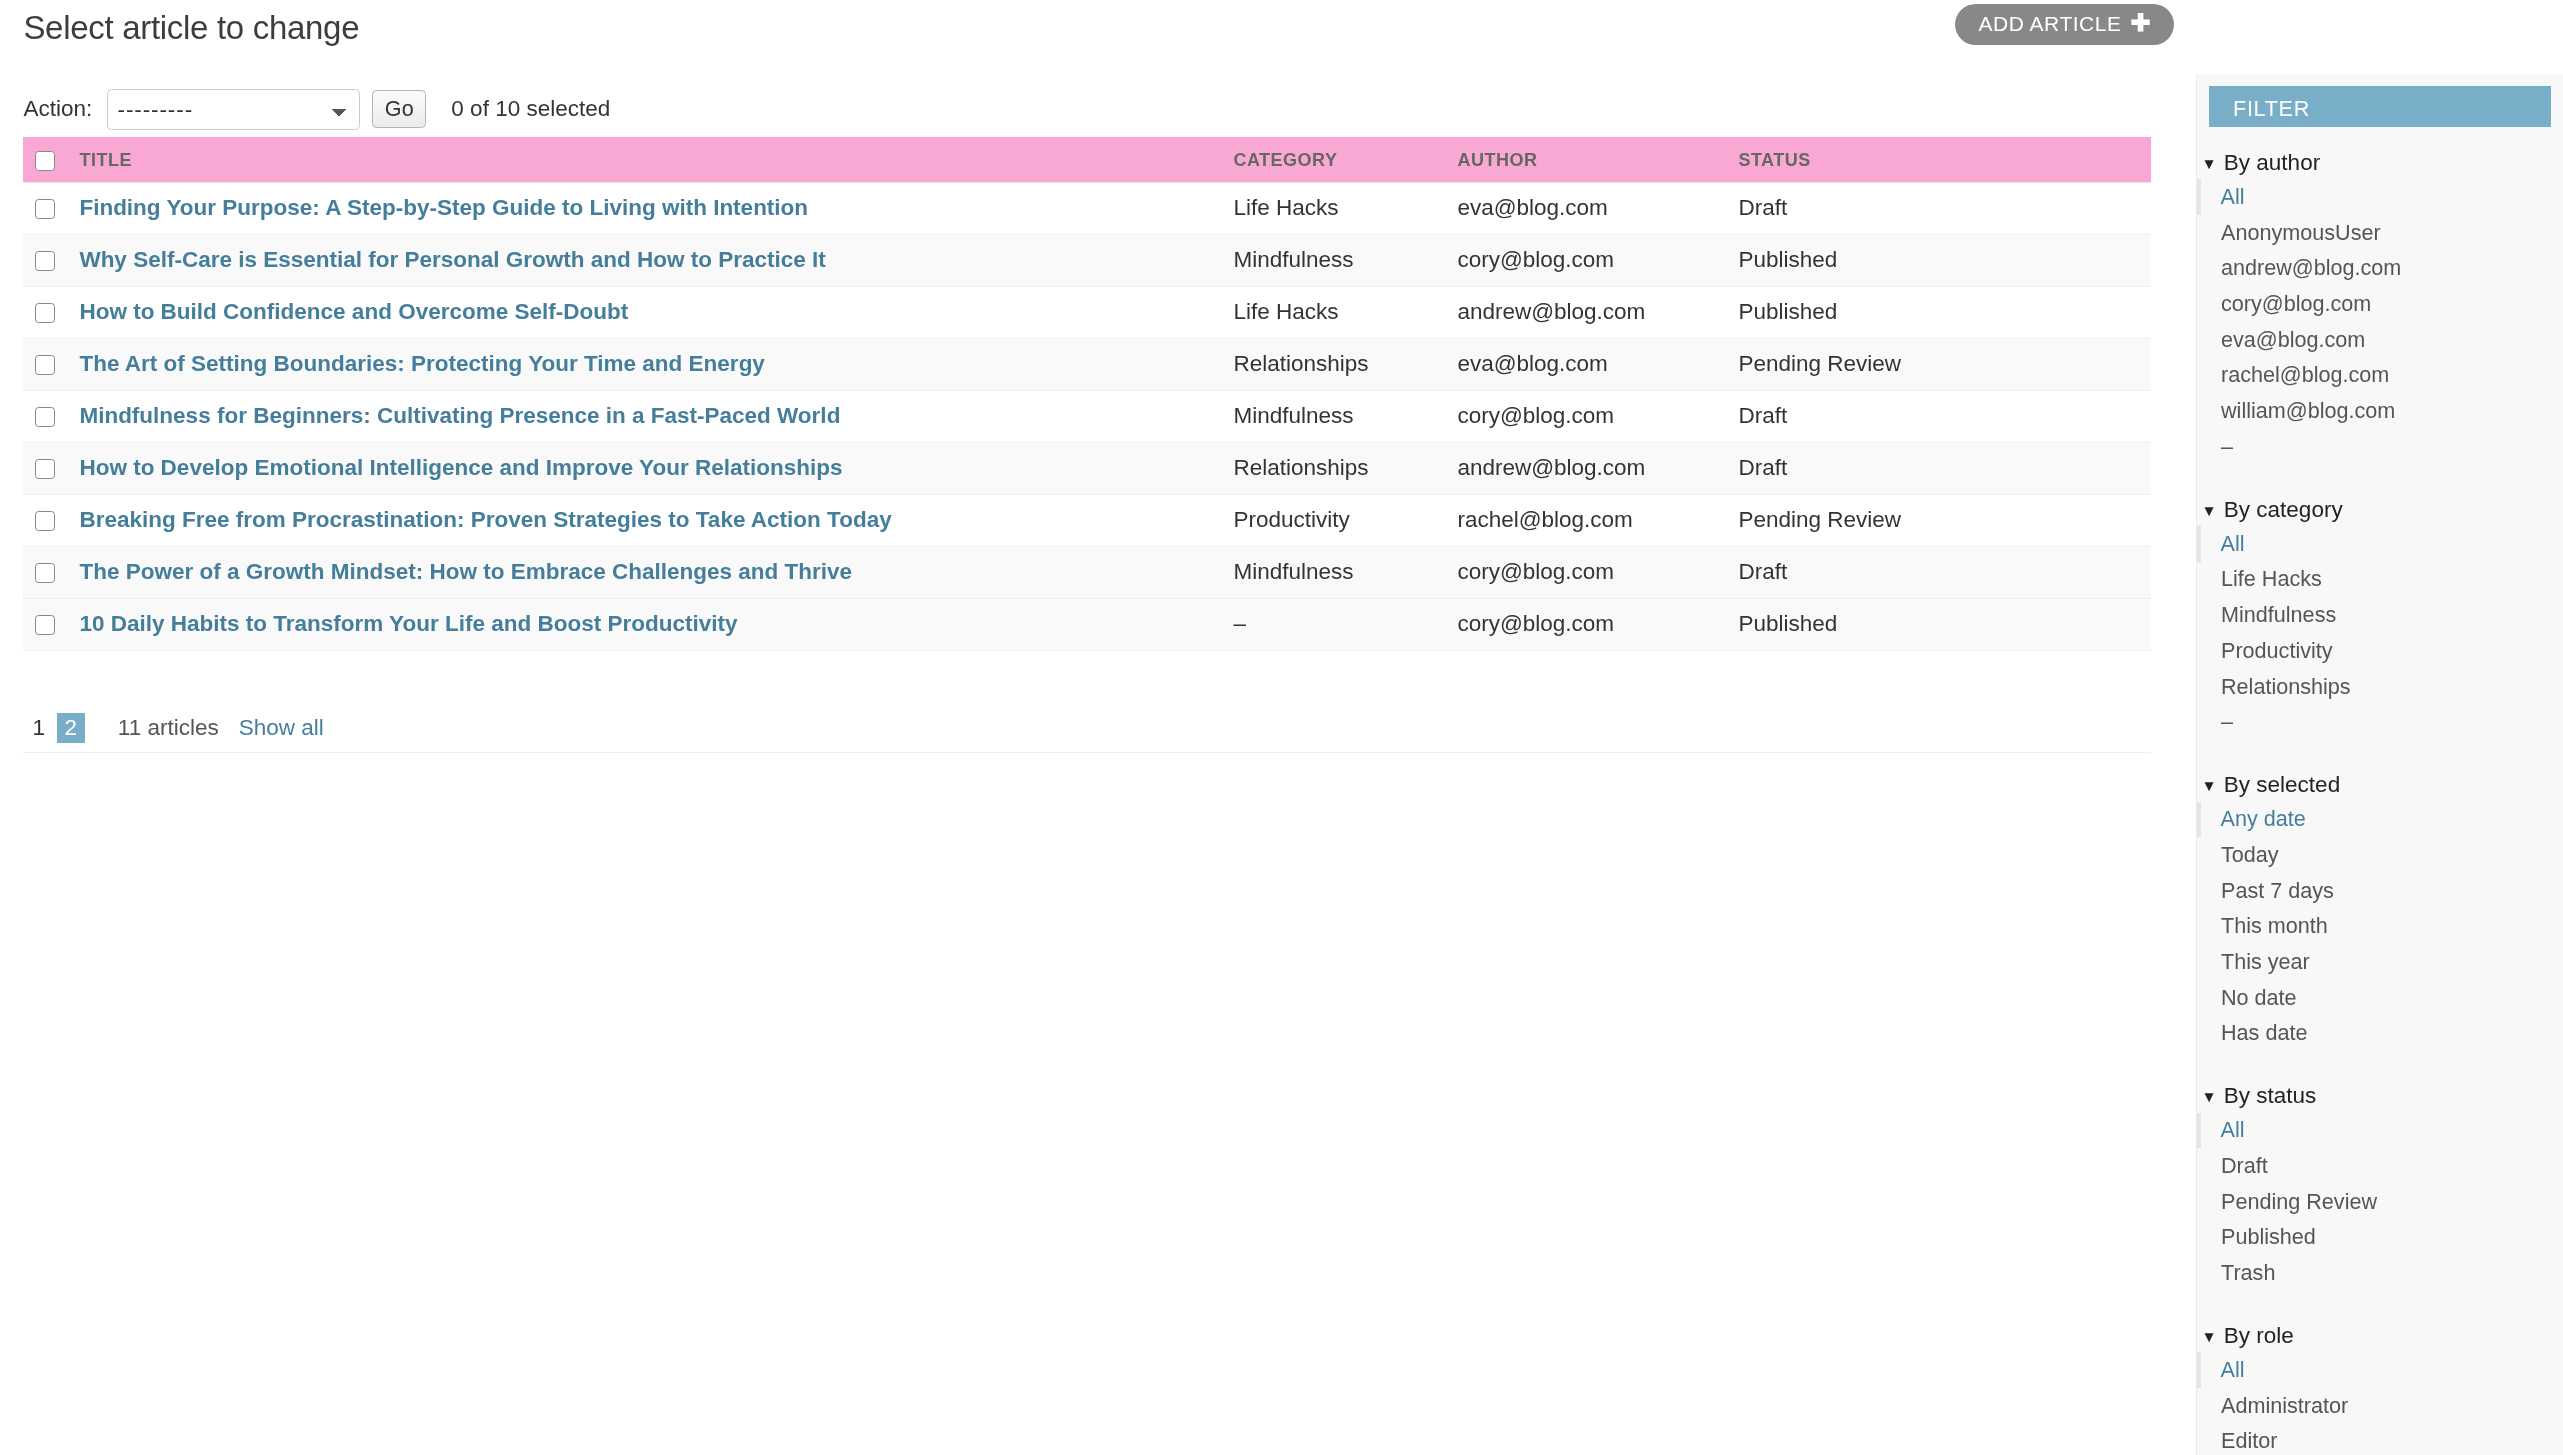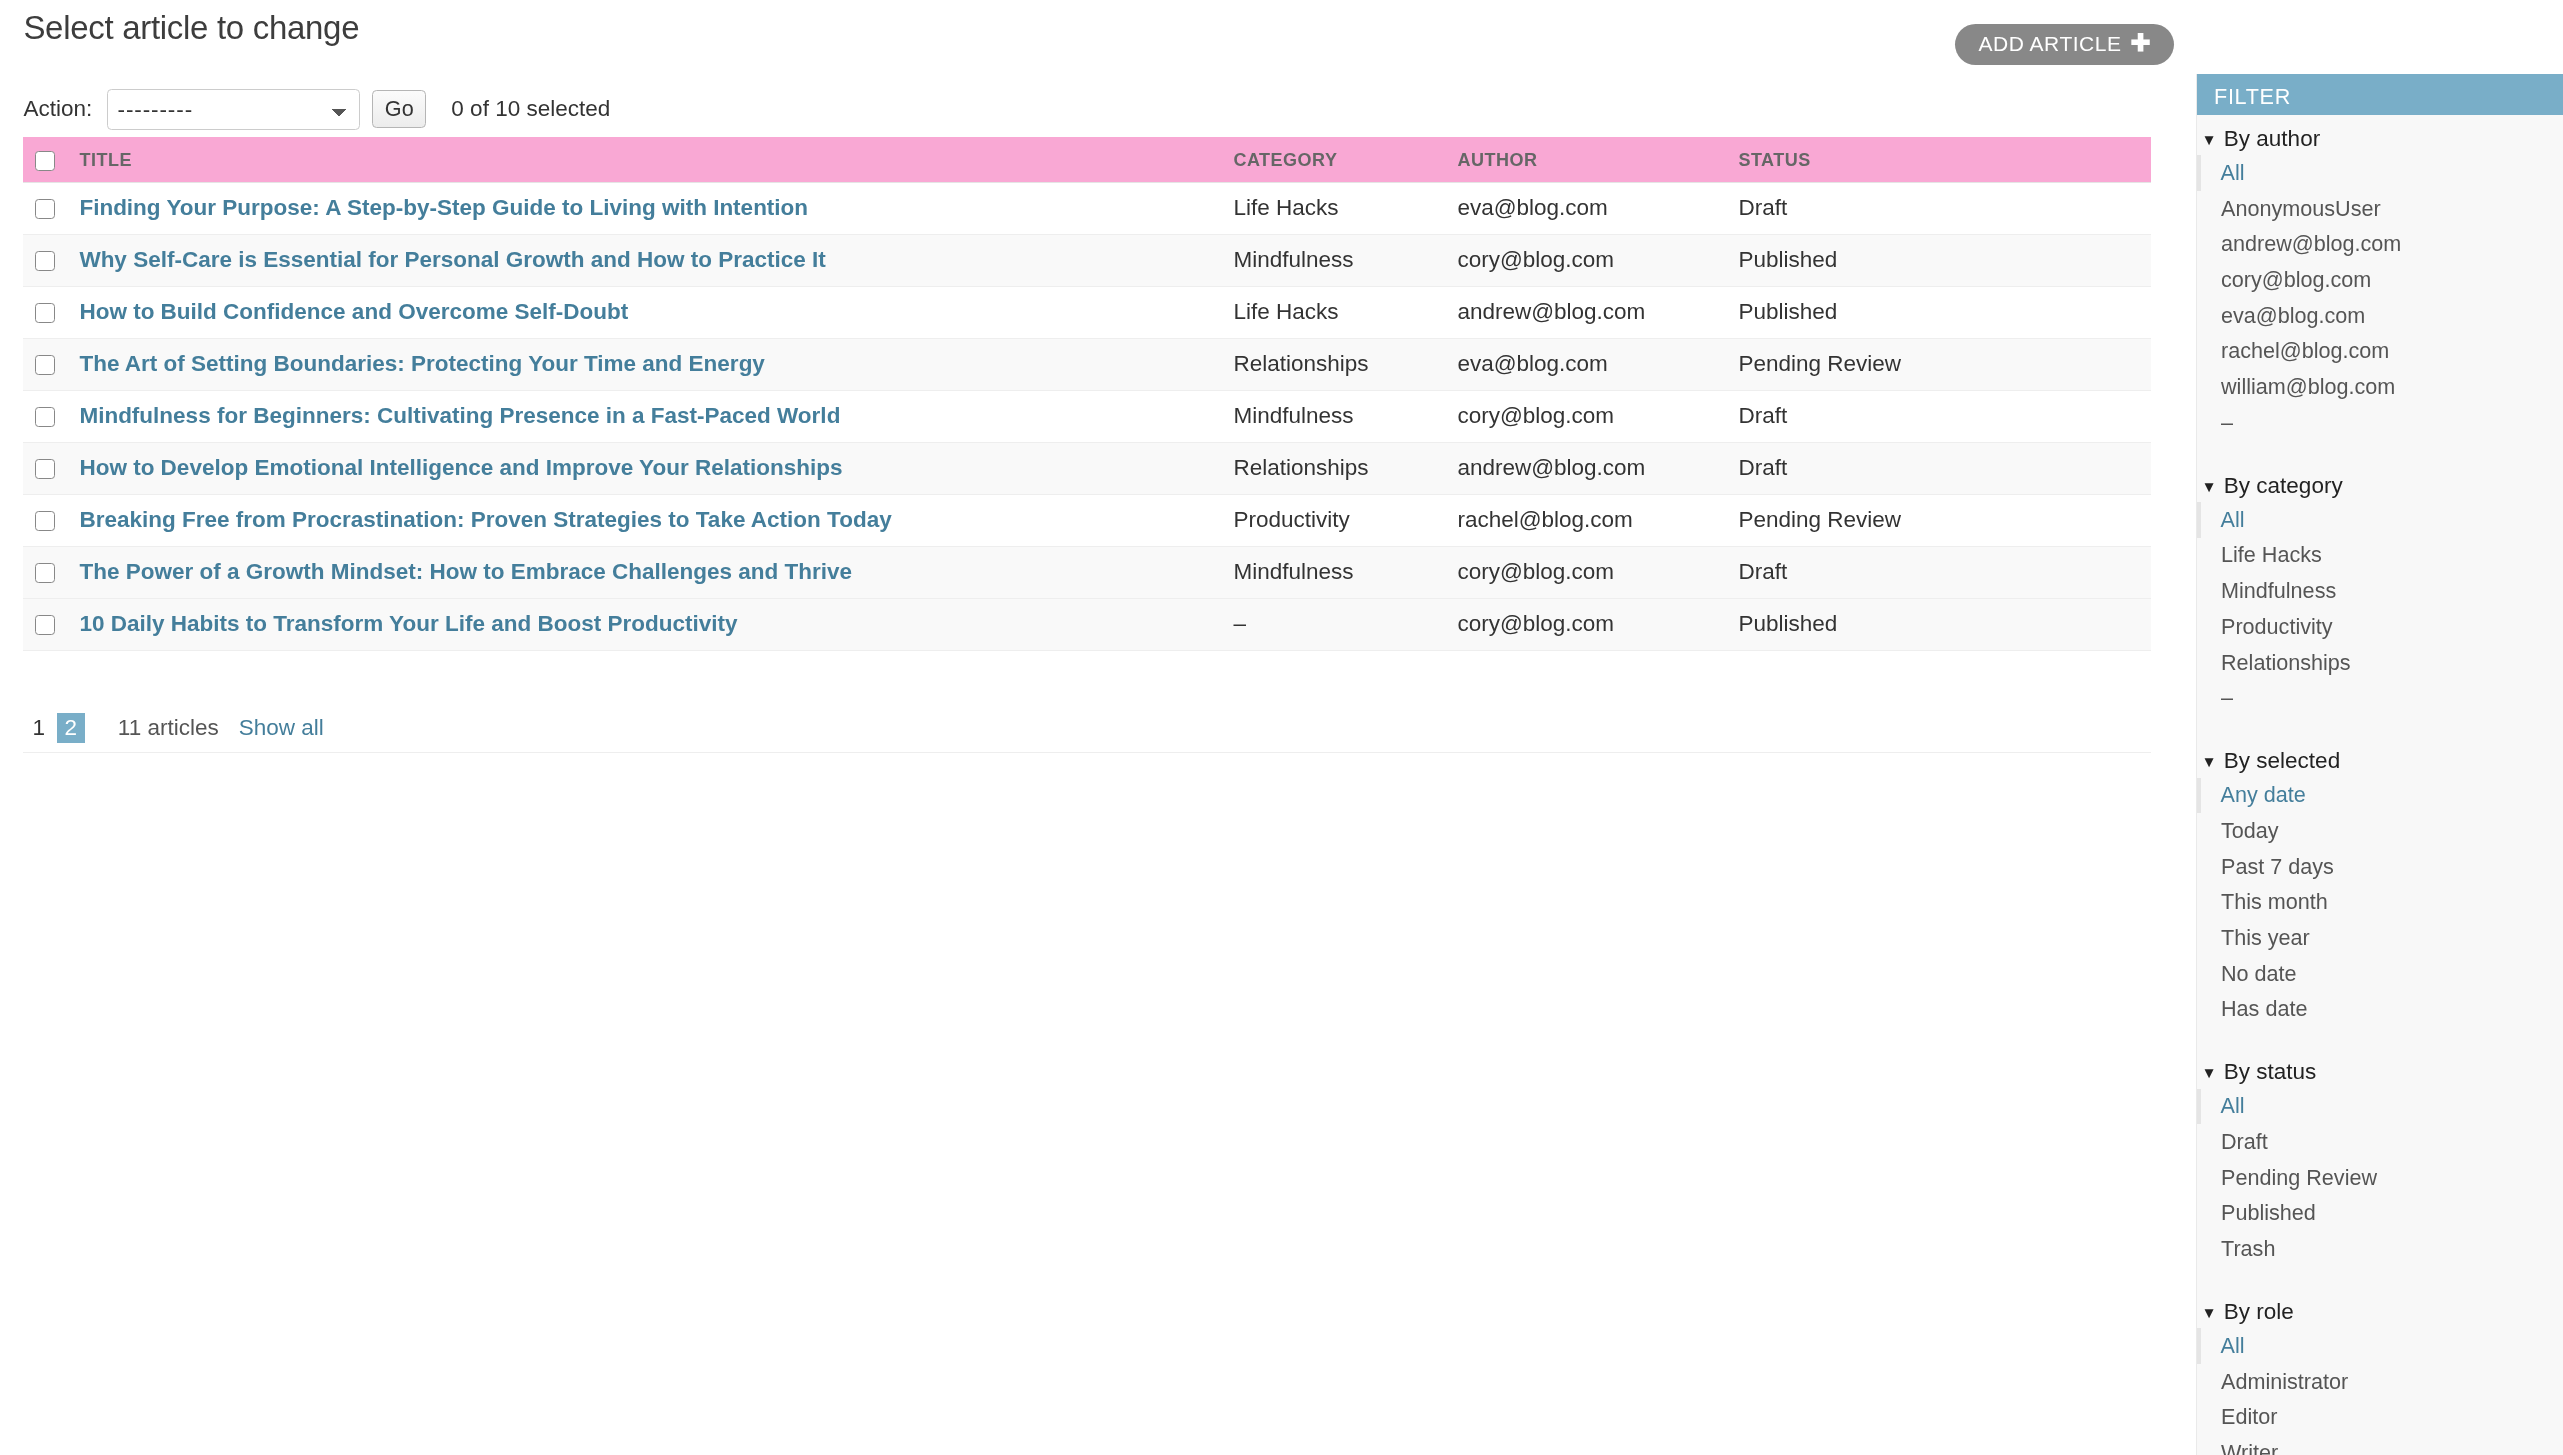--- a/index.html
+++ b/index.html
@@ -32,21 +32,21 @@
     left: 23.4px;
     top: 9px;
     font-size: 33px;
     font-weight: 400;
     color: #3d3d3d;
     letter-spacing: -0.3px;
     white-space: nowrap;
   }
   .object-tools {
     position: absolute;
-    top: 24px;
+    top: 4px;
     right: 21.6px;
   }
   .addlink {
     display: inline-flex;
     align-items: center;
     gap: 9px;
     background: #888888;
     color: #ffffff;
     font-size: 21px;
     font-weight: 400;
@@ -235,22 +235,22 @@
     background: #f8f8f8;
     border-left: 0.9px solid #eaeaea;
     padding-bottom: 18px;
   }
   #changelist-filter .filter-header {
     background: #79aec8;
     color: #ffffff;
     font-size: 21.6px;
     font-weight: 400;
     letter-spacing: 0.7px;
-    padding: 10px 0 10px 17px;
-    margin: 0;
+    padding: 10px 0 10px 24px;
+    margin: 12px;
     height: 41px;
   }
   #changelist-filter h3 {
     font-size: 22.5px;
     font-weight: 400;
     color: #222222;
     margin: 0;
     padding: 11.7px 0 3.6px 4.5px;
     display: flex;
     align-items: center;

